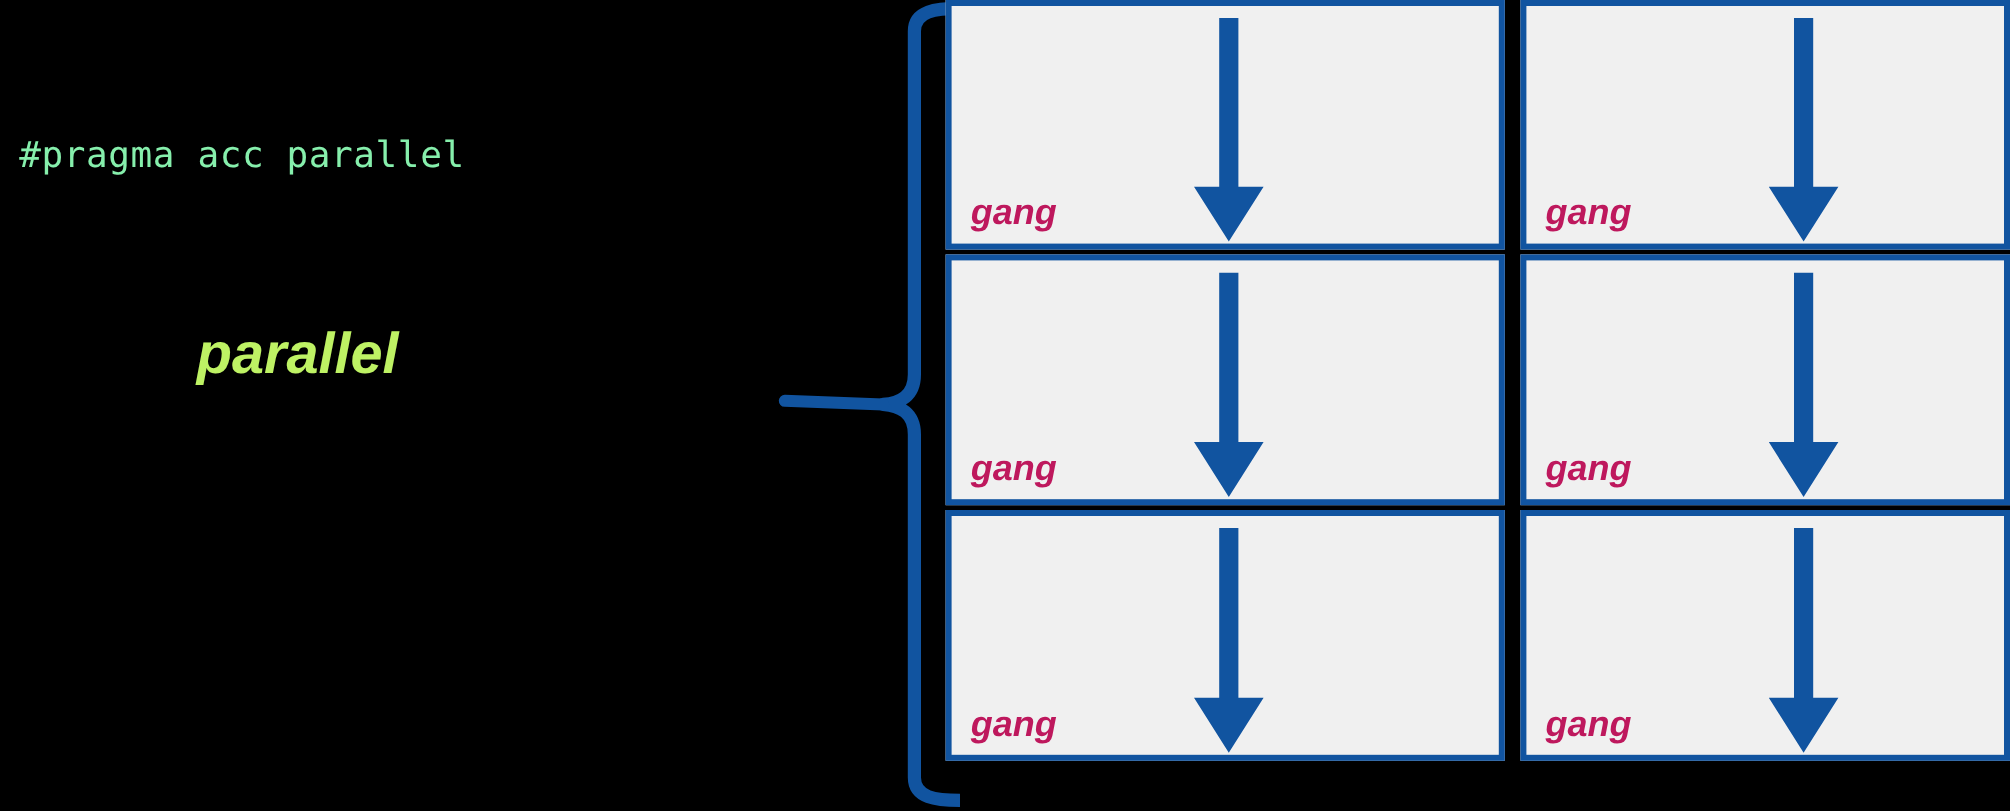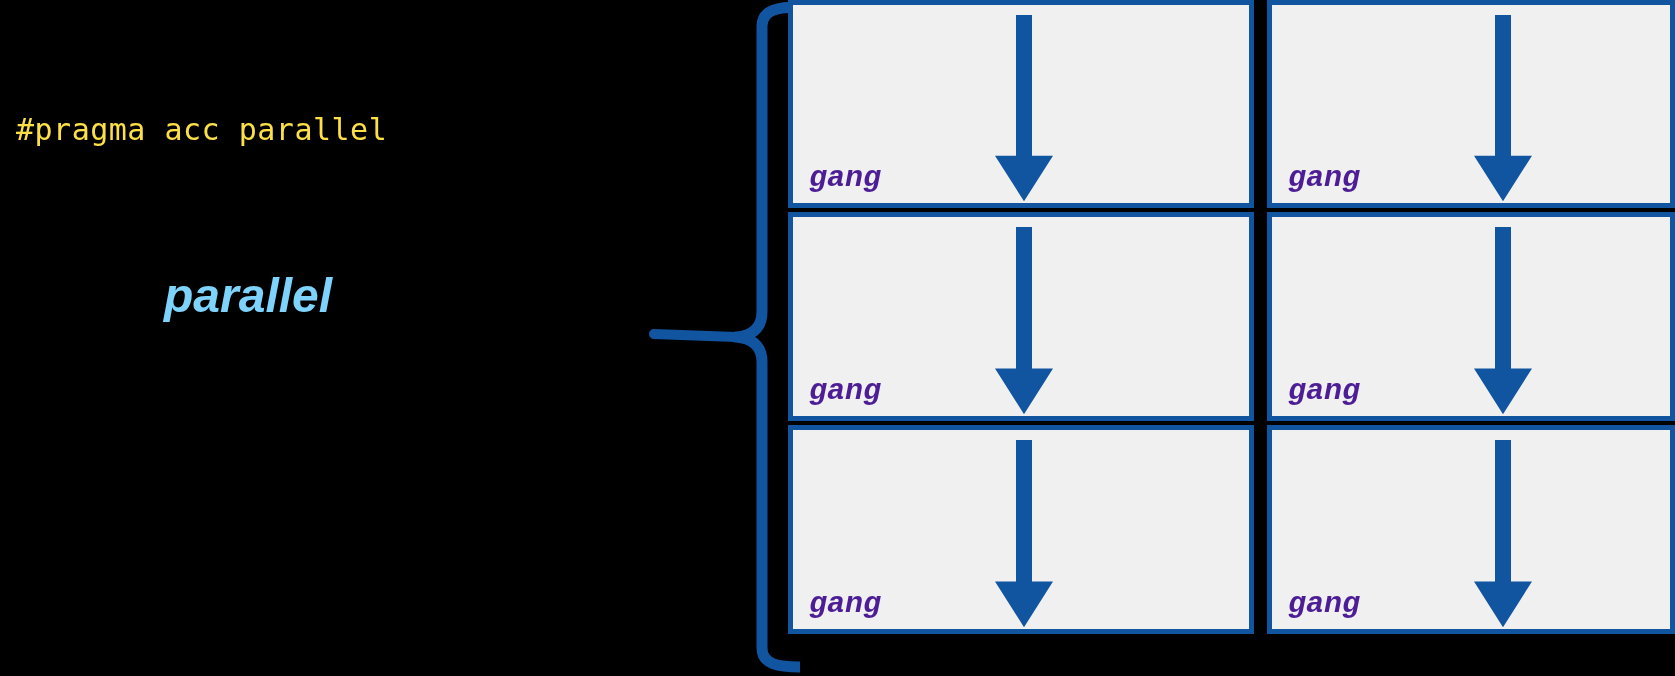--- a/index.html
+++ b/index.html
@@ -24,31 +24,31 @@
   }
 
   
   .code-label {
     position: absolute;
     left: 16px;
     top: 108px;
     font-family: "DejaVu Sans Mono", "Liberation Mono", monospace;
     font-size: 30px;
     letter-spacing: 0.5px;
-    color: #fde047;
+    color: #86efac;
     white-space: pre;
     line-height: 44px;
   }
 
   .kw-label {
     position: absolute;
     font-family: "Liberation Sans", sans-serif;
     font-style: italic;
     font-weight: bold;
-    color: #7dd3fc;
+    color: #bef264;
     white-space: pre;
     line-height: 1;
   }
   .kw-parallel {
     left: 164px;
     top: 272px;
     font-size: 48px;
   }
   .kw-gangs {
     left: 152px;
@@ -85,25 +85,25 @@
     background: #f0f0f0;
     border: 5px solid #1154a0;
     box-sizing: border-box;
     overflow: hidden;
   }
 
   .gang-name {
     position: absolute;
     left: 16px;
     bottom: 10px;
-    font-family: Liberation Mono, monospace;
+    font-family: Liberation Sans, sans-serif;
     font-style: italic;
     font-weight: bold;
     font-size: 30px;
-    color: #4c1d95;
+    color: #be185d;
     line-height: 1;
     white-space: pre;
   }
 
   .gang-arrow {
     position: absolute;
     left: 196px;
     top: 10px;
     bottom: -4px;
     width: 70px;

